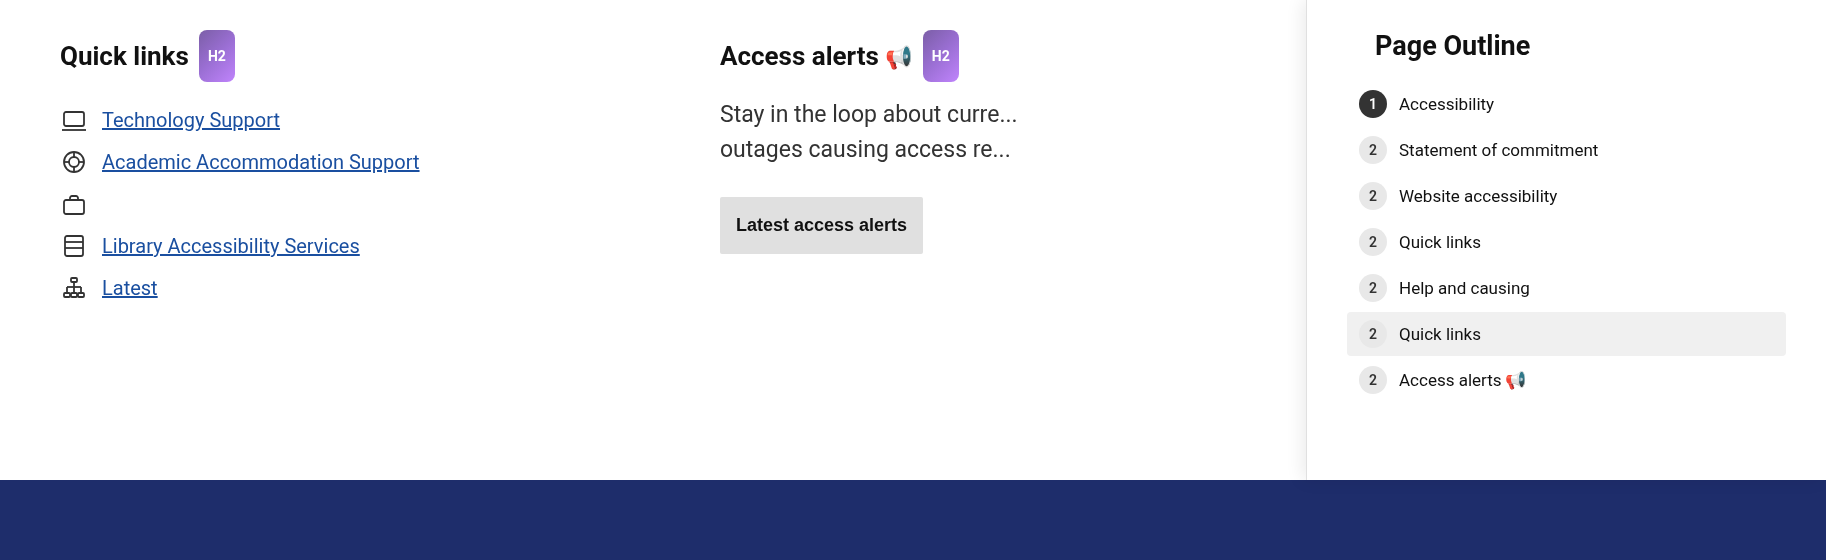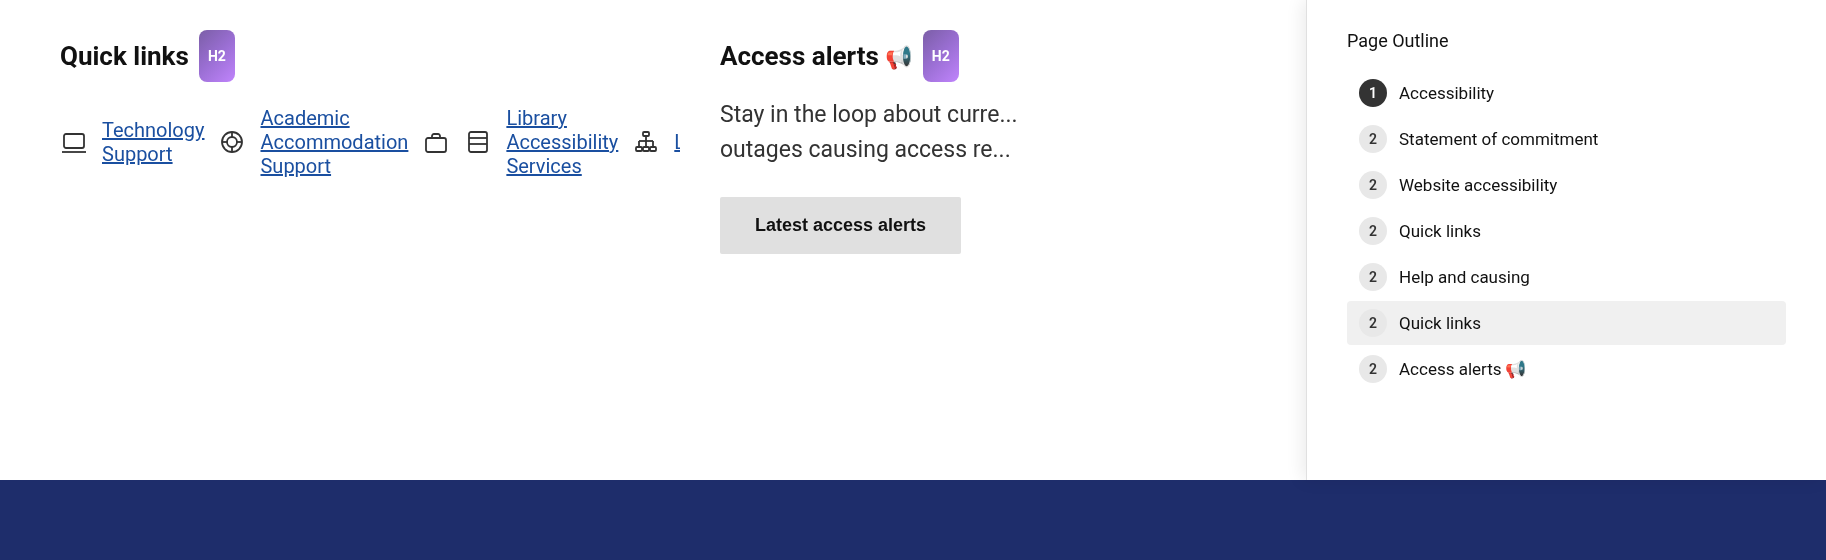--- a/index.html
+++ b/index.html
@@ -54,21 +54,21 @@
       border-radius: 8px;
       background: linear-gradient(135deg, #7b5ea7, #9b6fd4, #c084fc);
       color: white;
       font-weight: 700;
       font-size: 14px;
     }
 
     .quick-links-list {
       list-style: none;
       display: flex;
-      flex-direction: row;
+      flex-direction: column;
       gap: 14px;
     }
 
     .quick-link-item {
       display: flex;
       align-items: center;
       gap: 14px;
     }
 
     .link-icon {
@@ -116,21 +116,21 @@
 
     .access-alerts-desc {
       font-size: 23px;
       color: #333;
       line-height: 1.5;
       margin-bottom: 30px;
     }
 
     .latest-alerts-btn {
       display: inline-block;
-      padding: 18px 35px;
+      padding: 18px 16px;
       background: #e0e0e0;
       border: none;
       font-size: 18px;
       font-weight: 700;
       color: #111;
       cursor: pointer;
       border-radius: 2px;
     }
 
     
@@ -138,24 +138,25 @@
       width: 520px;
       background: #ffffff;
       padding: 30px 40px 40px 40px;
       border-left: 1px solid #e0e0e0;
       box-shadow: -4px 0 16px rgba(0,0,0,0.08);
       z-index: 10;
       position: relative;
     }
 
     .page-outline-title {
-      font-size: 18px;
-      font-weight: 400;
+      font-size: 27px;
+      font-weight: 700;
       color: #111;
       margin-bottom: 20px;
+      margin-left: 28px;
     }
 
     .outline-list {
       list-style: none;
       display: flex;
       flex-direction: column;
       gap: 2px;
     }
 
     .outline-item {

